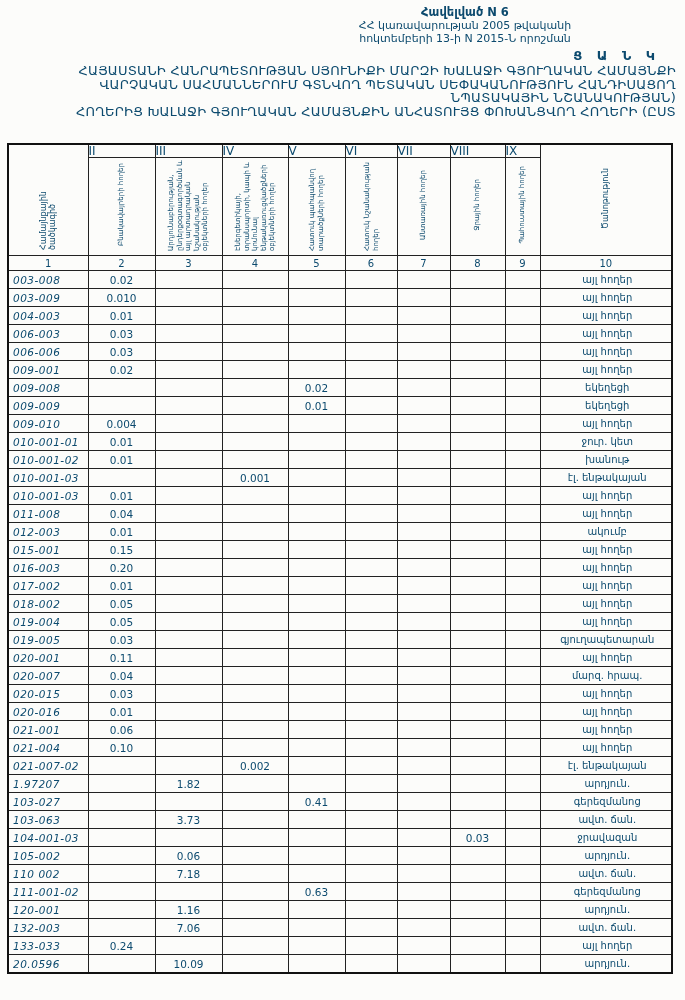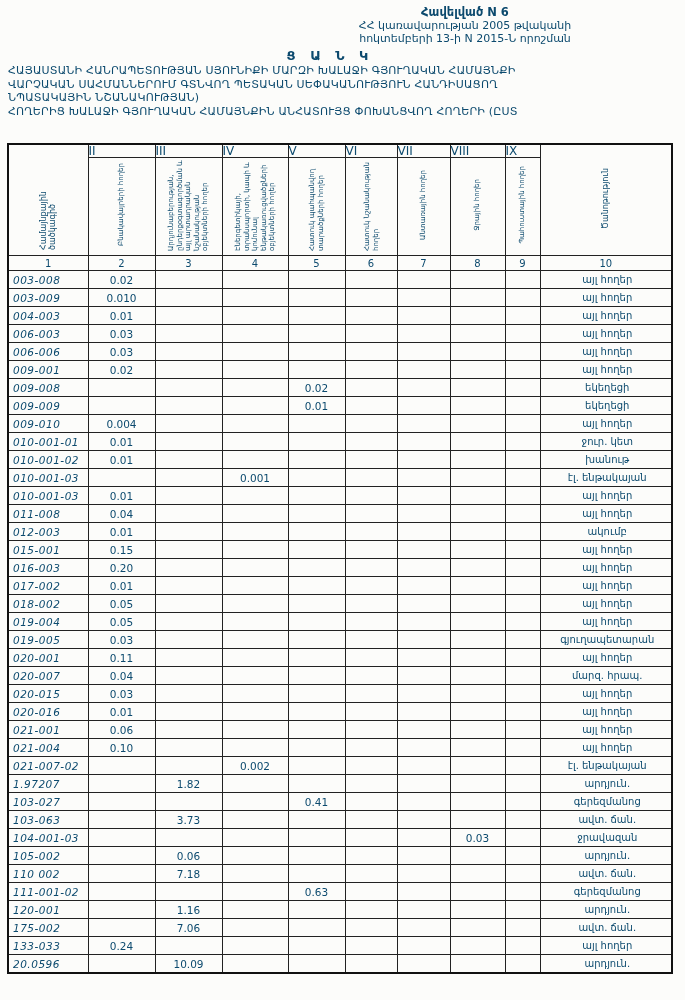--- a/index.html
+++ b/index.html
@@ -11,25 +11,25 @@
     color:#0c4a6e;
     overflow:hidden;
   }
   .appendix {
     position:absolute; top:6px; left:250px; width:430px;
     text-align:center; font-size:11px; line-height:13px;
   }
   .appx-bold { font-weight:bold; font-size:11.5px; }
   .doc-title {
     position:absolute; top:48px; left:0; width:660px;
-    text-align:center; font-weight:bold; font-size:13px; letter-spacing:5px;
+    text-align:right; font-weight:bold; font-size:13px; letter-spacing:5px;
   }
   .doc-subtitle {
     position:absolute; top:64px; left:8px; width:668px;
-    text-align:left; font-size:11px; line-height:13.5px;
+    text-align:right; font-size:13px; line-height:13.5px;
     letter-spacing:0.2px;
   }
   table.land-table {
     position:absolute; top:143px; left:7px;
     width:664px; table-layout:fixed;
     border-collapse:collapse;
     border:2px solid #111;
   }
   table.land-table td {
     border:1px solid #222;
@@ -555,21 +555,21 @@
           <td class="val-cell">1.16</td>
           <td class="val-cell"></td>
           <td class="val-cell"></td>
           <td class="val-cell"></td>
           <td class="val-cell"></td>
           <td class="val-cell"></td>
           <td class="val-cell"></td>
           <td class="note-cell">արդյուն.</td>
         </tr>
         <tr class="data-row">
-          <td class="code-cell">175-002</td>
+          <td class="code-cell">132-003</td>
           <td class="val-cell"></td>
           <td class="val-cell">7.06</td>
           <td class="val-cell"></td>
           <td class="val-cell"></td>
           <td class="val-cell"></td>
           <td class="val-cell"></td>
           <td class="val-cell"></td>
           <td class="val-cell"></td>
           <td class="note-cell">ավտ. ճան.</td>
         </tr>

